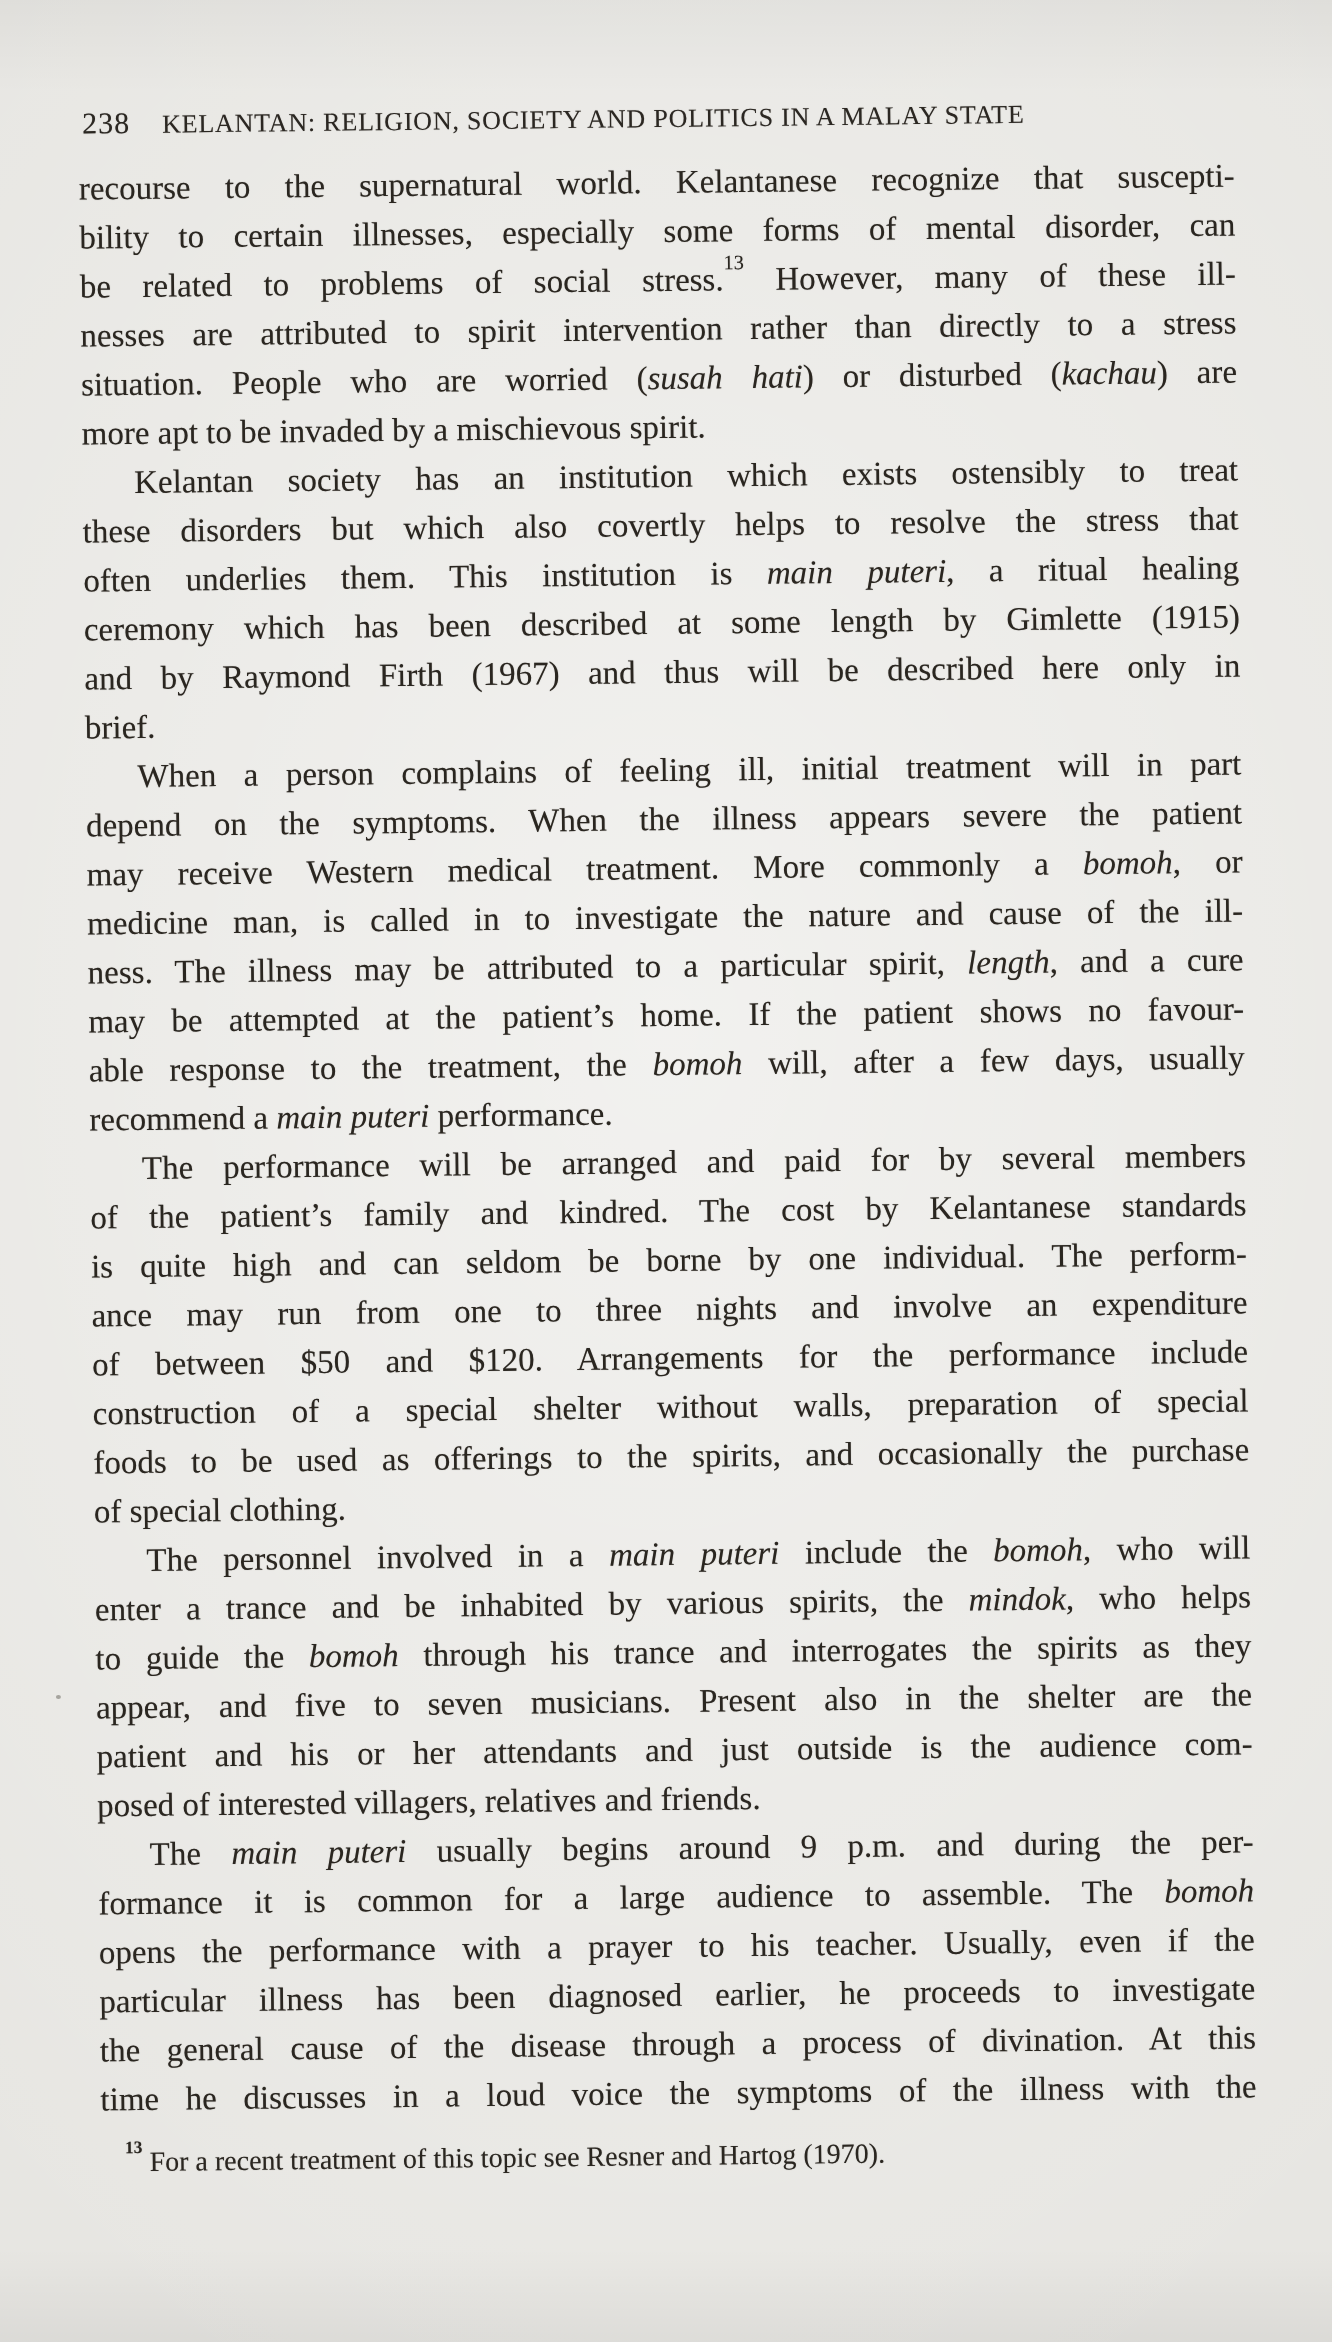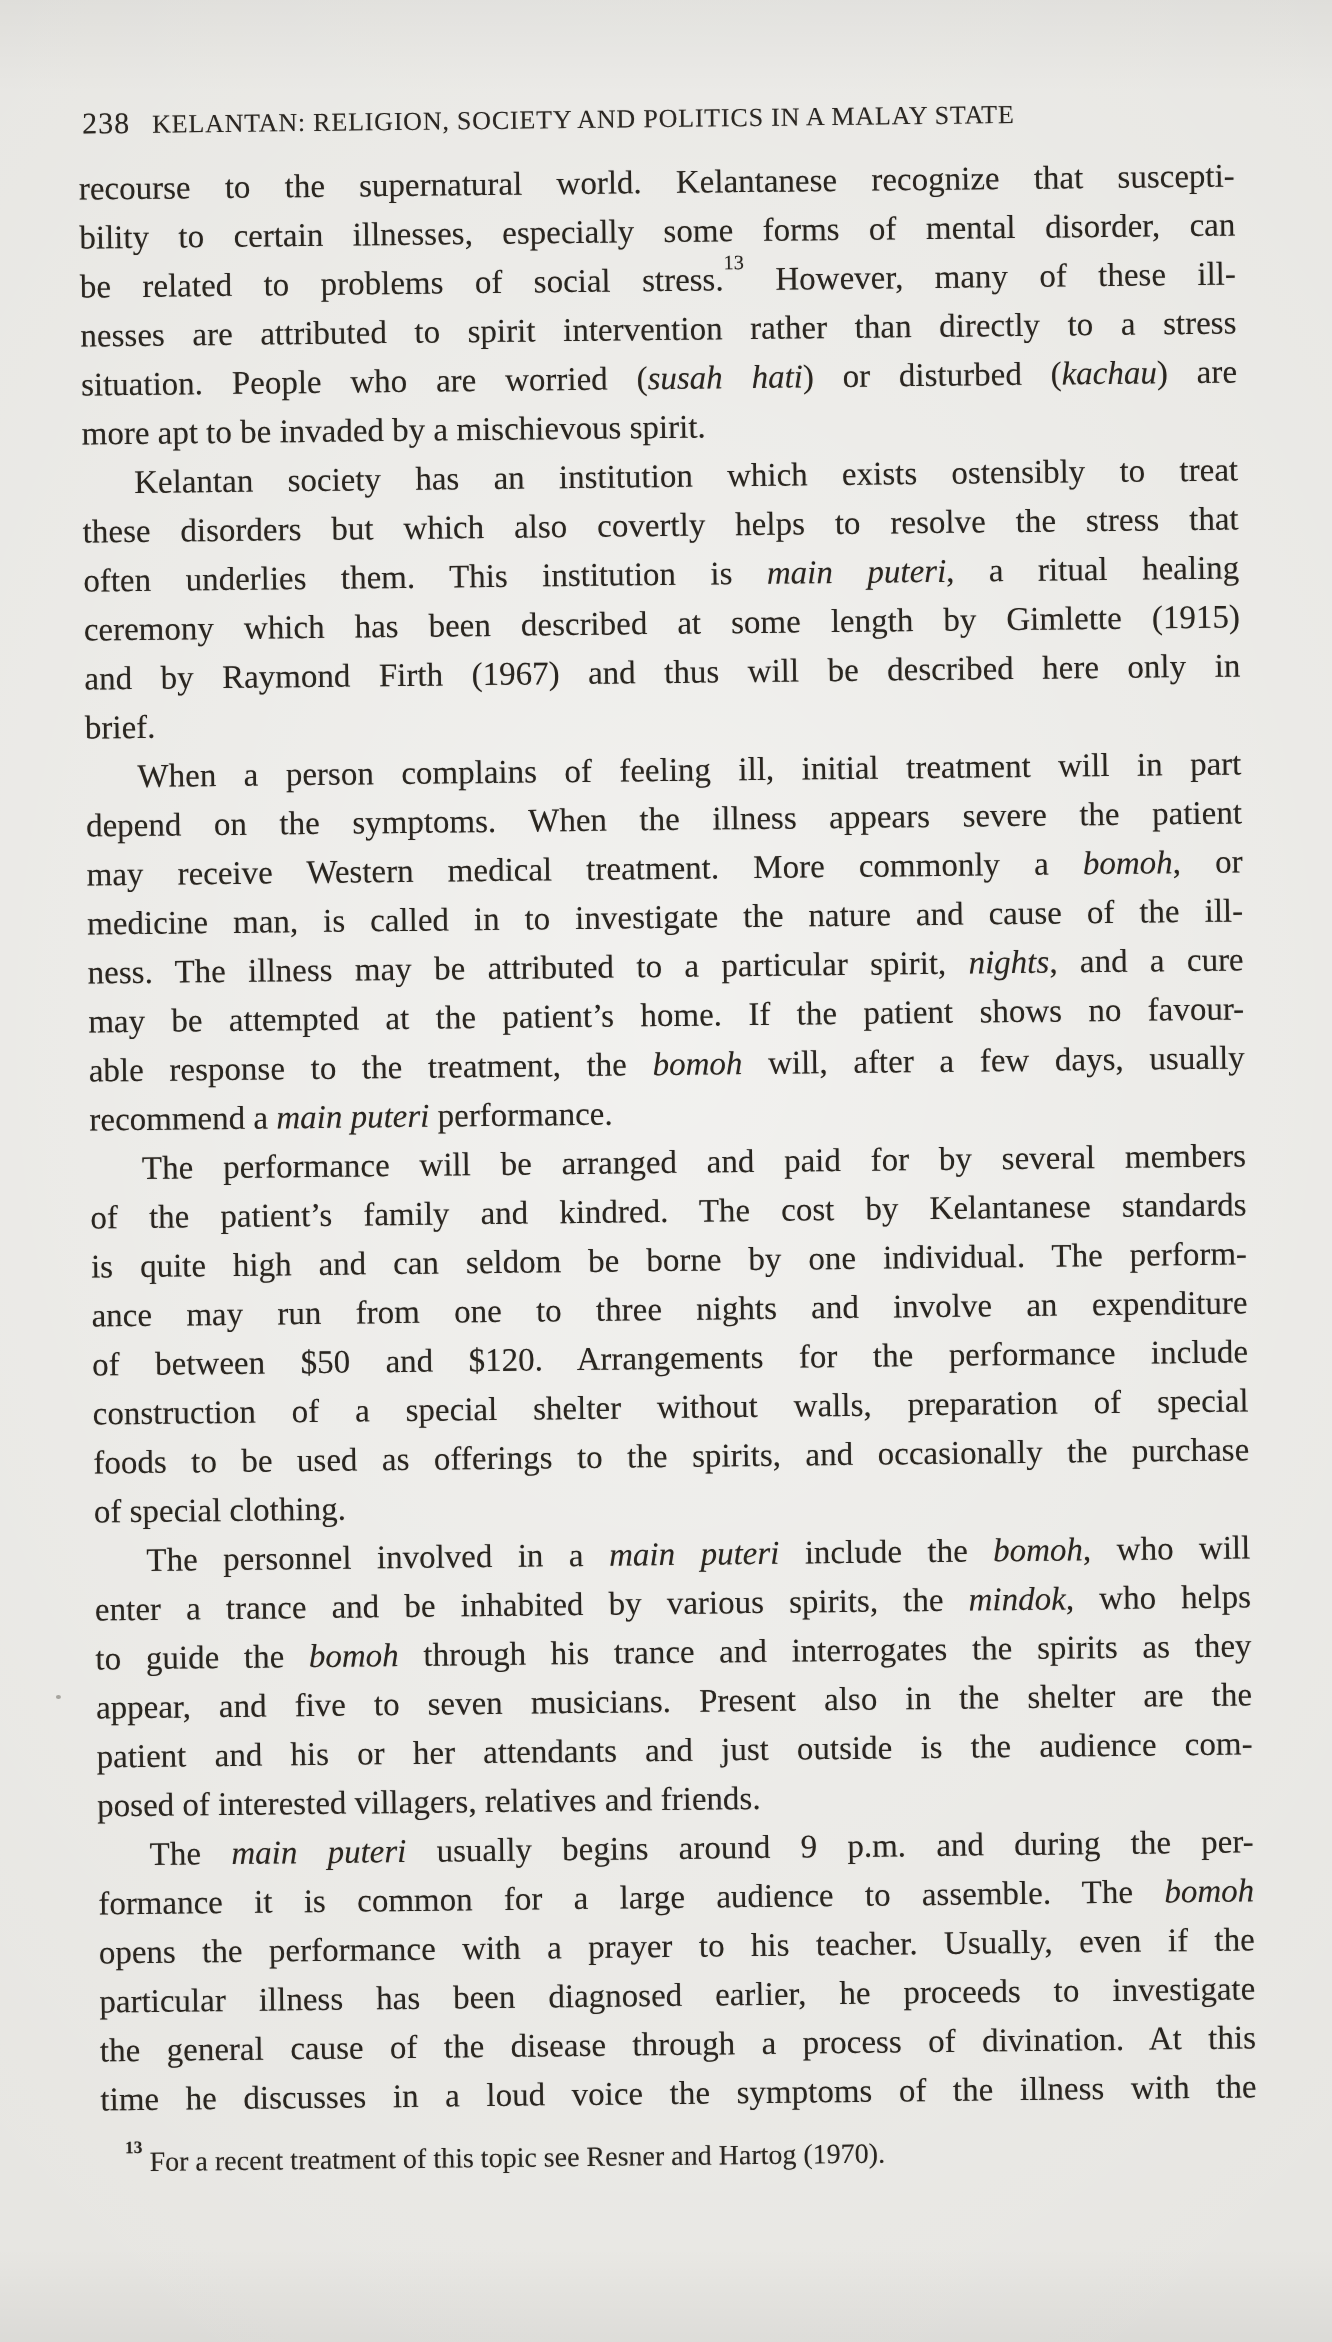--- a/index.html
+++ b/index.html
@@ -28,21 +28,21 @@
     left: 94px;
     white-space: nowrap;
     font-size: 26px;
     letter-spacing: 0.8px;
     color: #2b2722;
     text-shadow: 0 0 1px rgba(43,39,34,0.35);
   }
   .runhead .pagenum {
     font-size: 30px;
     letter-spacing: 1px;
-    margin-right: 22px;
+    margin-right: 32px;
   }
   .body-text {
     position: absolute;
     top: 158px;
     left: 90px;
     width: 1156px;
     font-size: 33px;
     line-height: 49px;
     color: #2a2620;
     text-shadow: 0 0 1px rgba(42,38,32,0.38);
@@ -113,21 +113,21 @@
         <div class="bl">often underlies them. This institution is <em>main puteri</em>, a ritual healing</div>
         <div class="bl">ceremony which has been described at some length by Gimlette (1915)</div>
         <div class="bl">and by Raymond Firth (1967) and thus will be described here only in</div>
         <div class="bl lastline">brief.</div>
       </div>
       <div class="para indent">
         <div class="bl firstline">When a person complains of feeling ill, initial treatment will in part</div>
         <div class="bl">depend on the symptoms. When the illness appears severe the patient</div>
         <div class="bl">may receive Western medical treatment. More commonly a <em>bomoh</em>, or</div>
         <div class="bl">medicine man, is called in to investigate the nature and cause of the ill-</div>
-        <div class="bl">ness. The illness may be attributed to a particular spirit, <em>nights</em>, and a cure</div>
+        <div class="bl">ness. The illness may be attributed to a particular spirit, <em>length</em>, and a cure</div>
         <div class="bl">may be attempted at the patient’s home. If the patient shows no favour-</div>
         <div class="bl">able response to the treatment, the <em>bomoh</em> will, after a few days, usually</div>
         <div class="bl lastline">recommend a <em>main puteri</em> performance.</div>
       </div>
       <div class="para indent">
         <div class="bl firstline">The performance will be arranged and paid for by several members</div>
         <div class="bl">of the patient’s family and kindred. The cost by Kelantanese standards</div>
         <div class="bl">is quite high and can seldom be borne by one individual. The perform-</div>
         <div class="bl">ance may run from one to three nights and involve an expenditure</div>
         <div class="bl">of between $50 and $120. Arrangements for the performance include</div>

